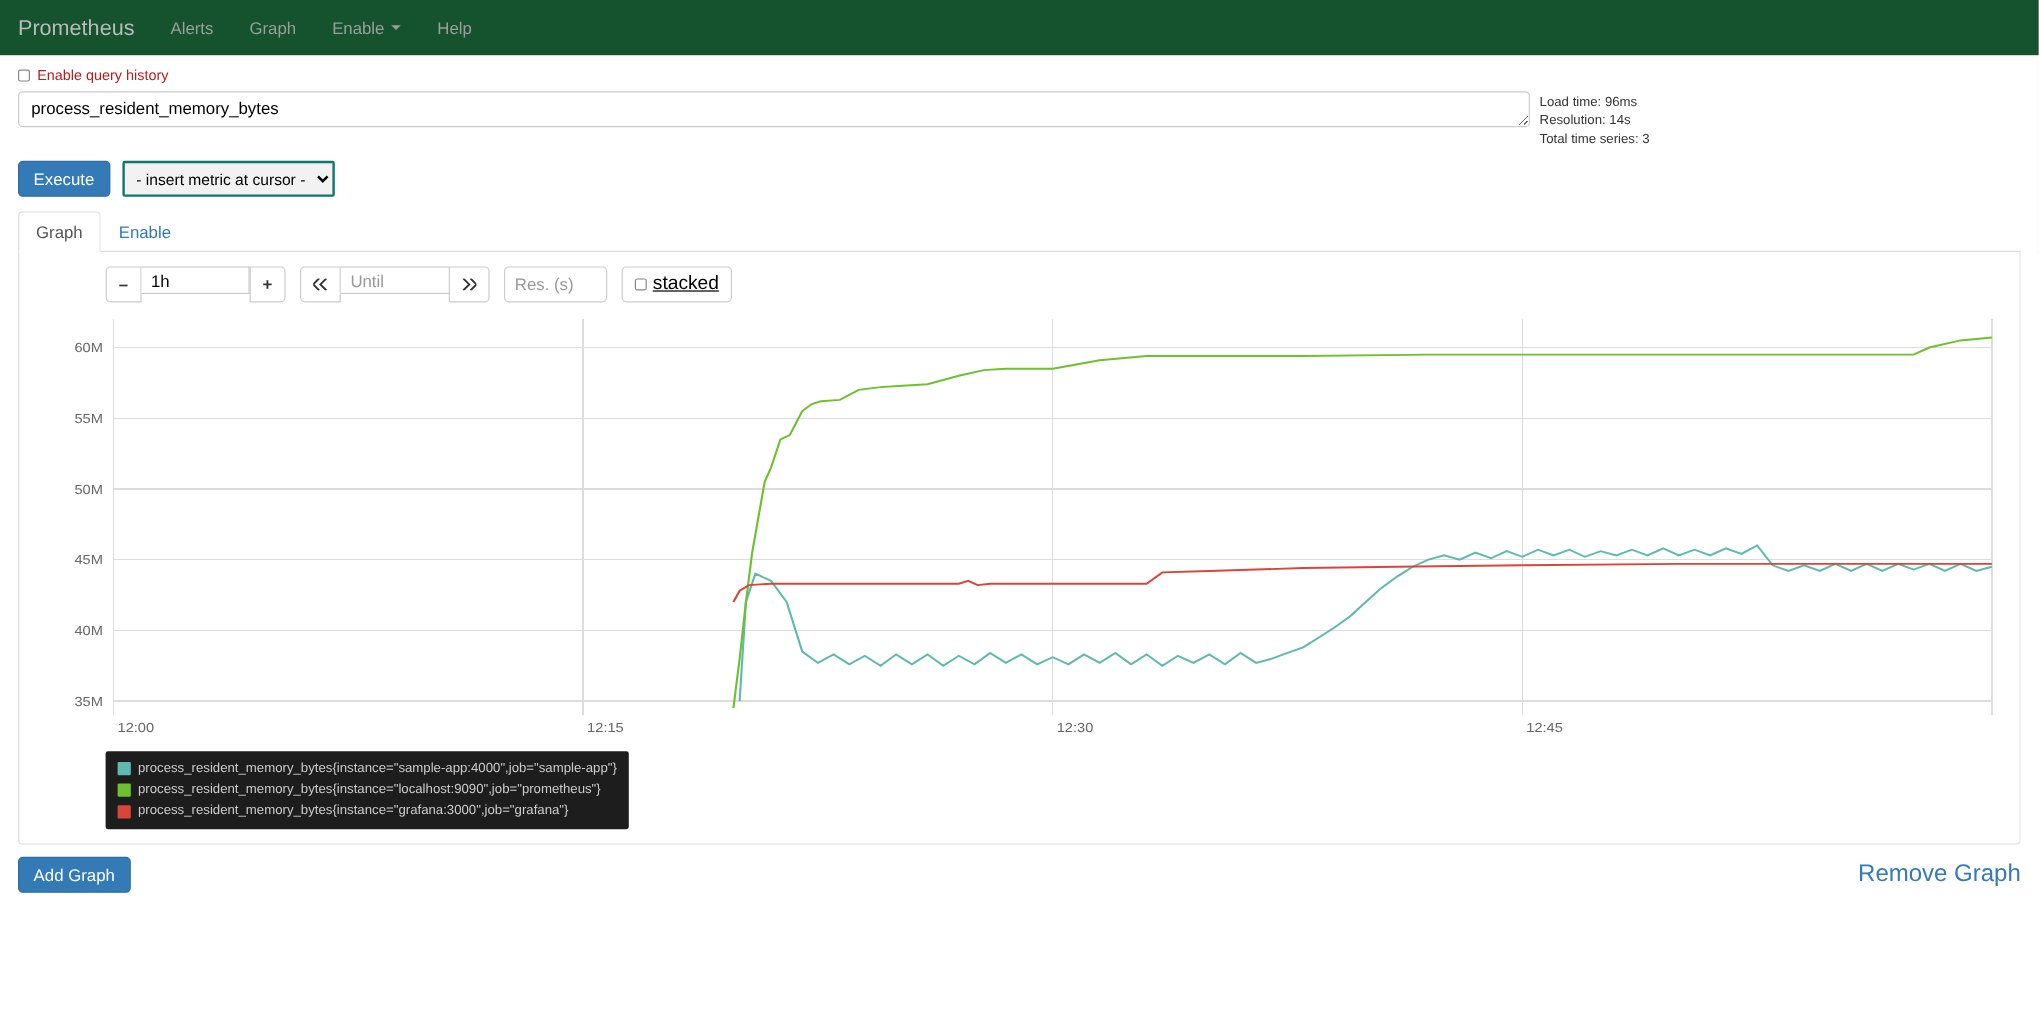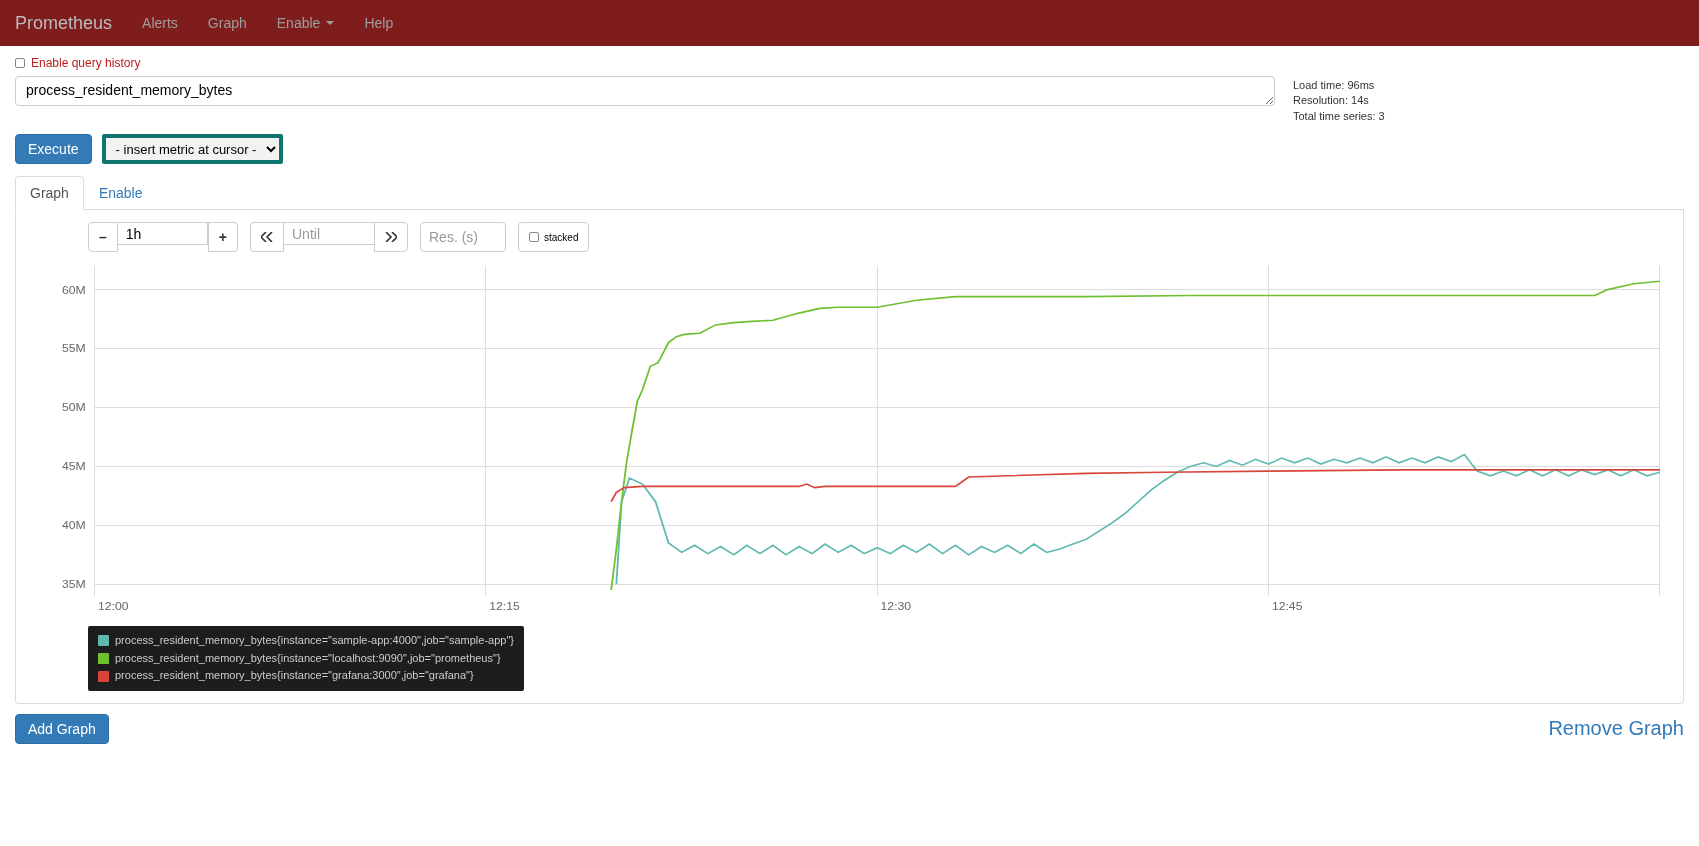--- a/index.html
+++ b/index.html
@@ -1,67 +1,67 @@
 <!DOCTYPE html>
 <html><head>
 <meta charset="utf-8">
 <style>
   * { box-sizing: border-box; margin: 0; padding: 0; }
   body { font-family: "Helvetica Neue", Helvetica, Arial, sans-serif; font-size: 14px; color: #333; background: #fff; }
   
   .navbar {
-    background: #7f1d1d;
+    background: #14532d;
     height: 46px;
     display: flex;
     align-items: center;
     padding: 0 15px;
   }
   .navbar-brand { color: #bbb; font-size: 18px; padding: 0 15px 0 0; text-decoration: none; }
   .nav-link { color: #9d9d9d; padding: 0 15px; text-decoration: none; font-size: 14px; display:inline-flex; align-items:center; gap:4px;}
   .nav-link .caret { display:inline-block; width:0; height:0; border-left:4px solid transparent; border-right:4px solid transparent; border-top:4px solid #9d9d9d; vertical-align: middle; margin-left:2px;}
   
   .container-main { padding: 10px 15px; }
   
   .history-row { display:flex; align-items:center; gap:6px; margin-bottom:6px; padding-left:0; font-size: 12px; color:#b91c1c;}
   .checkbox-box { width:10px; height:10px; border:1px solid #888; border-radius:2px; display:inline-block; }
   
-  .query-row { display:flex; align-items:flex-start; gap:10px; }
+  .query-row { display:flex; align-items:flex-start; }
   .query-input {
     flex: 1;
     min-height: 30px;
     height: 30px;
     border: 1px solid #ccc;
     border-radius: 4px;
     padding: 5px 10px;
     font-size: 14px;
     font-family: inherit;
     resize: both;
     max-width: 1260px;
   }
   .stats { font-size:11px; color:#333; line-height:1.4; text-align:left; width: 240px; padding-top:2px; padding-left:8px;}
   
   .exec-row { margin-top:10px; display:flex; gap:10px; align-items:flex-start; }
   .btn { display:inline-flex; align-items:center; justify-content:center; border:1px solid transparent; border-radius:4px; padding:6px 12px; font-size:14px; cursor:pointer; background:#fff; }
   .btn-primary { background:#337ab7; color:#fff; border-color:#2e6da4; }
-  select.metric-select { height:30px; border:4px solid #0f766e; border-radius:2px; padding:2px 6px; font-size:13px; background:#f2f2f2;}
+  select.metric-select { height:30px; border:2px solid #0f766e; border-radius:2px; padding:2px 6px; font-size:13px; background:#f2f2f2;}
   
   .tabs { margin-top:12px; border-bottom:1px solid #ddd; display:flex; }
   .tab { padding:8px 14px; border:1px solid transparent; border-bottom:none; border-top-left-radius:4px; border-top-right-radius:4px; cursor:pointer; color:#337ab7; font-size:14px; }
   .tab.active { border-color:#ddd; border-bottom:1px solid #fff; margin-bottom:-1px; background:#fff; color:#555; }
   
   .panel { border:1px solid #ddd; border-top:none; border-radius:0 0 4px 4px; padding:12px 12px 12px 12px; }
   
   .controls-row { display:flex; gap:12px; align-items:center; padding-left:60px; margin-bottom:8px; }
   .input-group { display:flex; }
   .input-group .btn { border-radius:0; border:1px solid #ccc; background:#fff; height:30px; padding:0 10px; font-weight:bold; font-size:14px; color:#333;}
   .input-group .btn:first-child { border-top-left-radius:4px; border-bottom-left-radius:4px; }
   .input-group .btn:last-child { border-top-right-radius:4px; border-bottom-right-radius:4px; }
   .input-group input { border:1px solid #ccc; border-left:none; border-right:1px solid #ccc; height:23px; padding:0 8px; font-size:14px; width:90px; }
   .single-input { border:1px solid #ccc; border-radius:4px; height:30px; padding:0 8px; font-size:14px; }
-  .stacked-btn { border:1px solid #ccc; border-radius:4px; height:30px; padding:0 10px; background:#fff; font-size:10px; display:flex; align-items:center; gap:5px;}
+  .stacked-btn { border:1px solid #ccc; border-radius:4px; height:30px; padding:0 10px; background:#fff; font-size:16px; display:flex; align-items:center; gap:5px;text-decoration:underline;}
   
   .chart-area { position:relative; height:360px; margin-left:0; }
   .chart-svg { width:100%; height:100%; display:block; }
   .grid-line { stroke:#ddd; stroke-width:1; shape-rendering:crispEdges; }
   .axis-text { font-size:11px; fill:#666; }
   .series-line { fill:none; stroke-width:1.6; }
   
   .legend { background:#1d1d1d; color:#ccc; display:inline-block; padding:6px 10px; border-radius:2px; margin-left:60px; margin-top:6px; font-size:11px; line-height:1.6;}
   .legend-row { display:flex; align-items:center; gap:6px; }
   .swatch { width:11px; height:11px; border-radius:1px; display:inline-block; }

